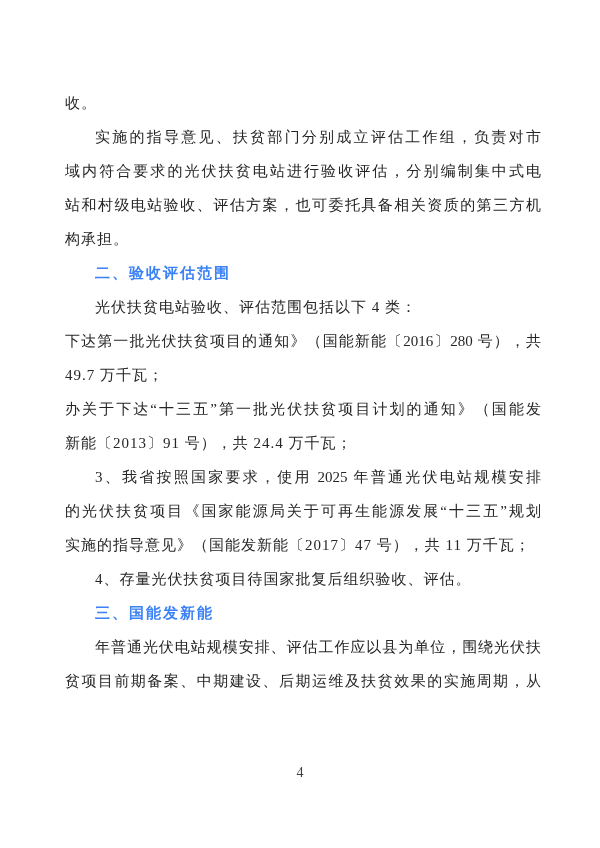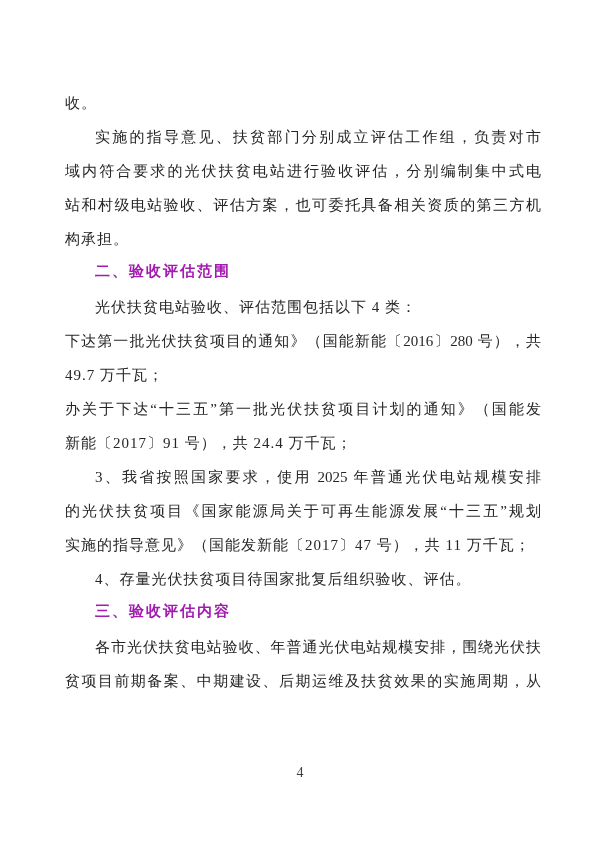--- a/index.html
+++ b/index.html
@@ -33,23 +33,23 @@
   .just {
     white-space: normal;
     letter-spacing: 0;
     text-align: justify;
     text-align-last: justify;
   }
   .indent {
     text-indent: 2em;
   }
   .heading {
-    font-family: Liberation Mono, monospace;
+    font-family: Liberation Serif, serif;
     font-weight: 700;
-    color: #a21caf;
+    color: #3b82f6;
     letter-spacing: 2px;
   }
   .page-number {
     position: absolute;
     top: 765px;
     left: 0;
     width: 600px;
     text-align: center;
     font-size: 14px;
     color: #3d3d3d;
@@ -64,23 +64,23 @@
     <div class="line">收。</div>
     <div class="line indent just">实施的指导意见、扶贫部门分别成立评估工作组，负责对市</div>
     <div class="line just">域内符合要求的光伏扶贫电站进行验收评估，分别编制集中式电</div>
     <div class="line just">站和村级电站验收、评估方案，也可委托具备相关资质的第三方机</div>
     <div class="line">构承担。</div>
     <div class="line indent heading">二、验收评估范围</div>
     <div class="line indent">光伏扶贫电站验收、评估范围包括以下 4 类：</div>
     <div class="line just">下达第一批光伏扶贫项目的通知》（国能新能〔2016〕280 号），共</div>
     <div class="line">49.7 万千瓦；</div>
     <div class="line just">办关于下达“十三五”第一批光伏扶贫项目计划的通知》（国能发</div>
-    <div class="line">新能〔2017〕91 号），共 24.4 万千瓦；</div>
+    <div class="line">新能〔2013〕91 号），共 24.4 万千瓦；</div>
     <div class="line indent just">3、我省按照国家要求，使用 2025 年普通光伏电站规模安排</div>
     <div class="line just">的光伏扶贫项目《国家能源局关于可再生能源发展“十三五”规划</div>
     <div class="line">实施的指导意见》（国能发新能〔2017〕47 号），共 11 万千瓦；</div>
     <div class="line indent">4、存量光伏扶贫项目待国家批复后组织验收、评估。</div>
-    <div class="line indent heading">三、验收评估内容</div>
-    <div class="line indent just">各市光伏扶贫电站验收、年普通光伏电站规模安排，围绕光伏扶</div>
+    <div class="line indent heading">三、国能发新能</div>
+    <div class="line indent just">年普通光伏电站规模安排、评估工作应以县为单位，围绕光伏扶</div>
     <div class="line just">贫项目前期备案、中期建设、后期运维及扶贫效果的实施周期，从</div>
   </div>
   <div class="page-number">4</div>
 </div>
 
 </body></html>

